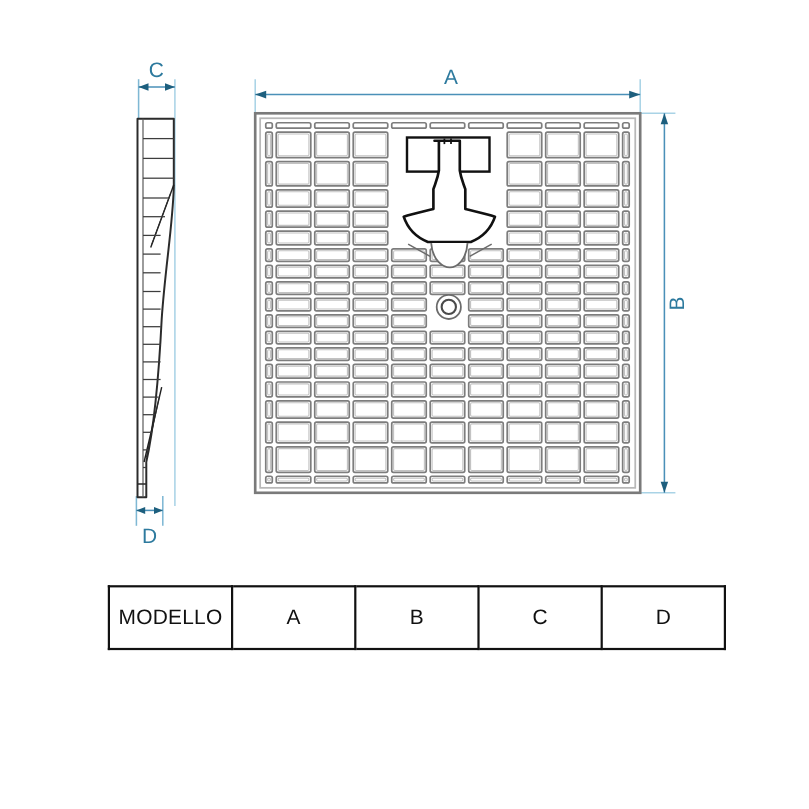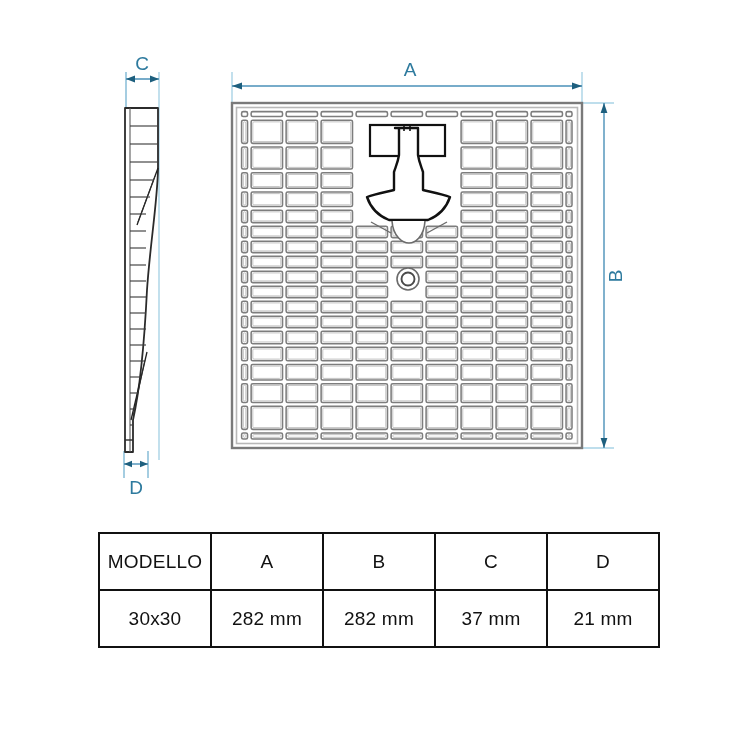--- a/index.html
+++ b/index.html
@@ -547,21 +547,14 @@
 
 <table class="spec-table">
   <tbody>
     <tr>
       <td class="col-model hdr-model">MODELLO</td>
       <td class="col-dim">A</td>
       <td class="col-dim">B</td>
       <td class="col-dim">C</td>
       <td class="col-dim">D</td>
     </tr>
-    <tr>
-      <td class="col-model">30x30</td>
-      <td class="col-dim">282 mm</td>
-      <td class="col-dim">282 mm</td>
-      <td class="col-dim">37 mm</td>
-      <td class="col-dim">21 mm</td>
-    </tr>
   </tbody>
 </table>
 
 </body></html>

